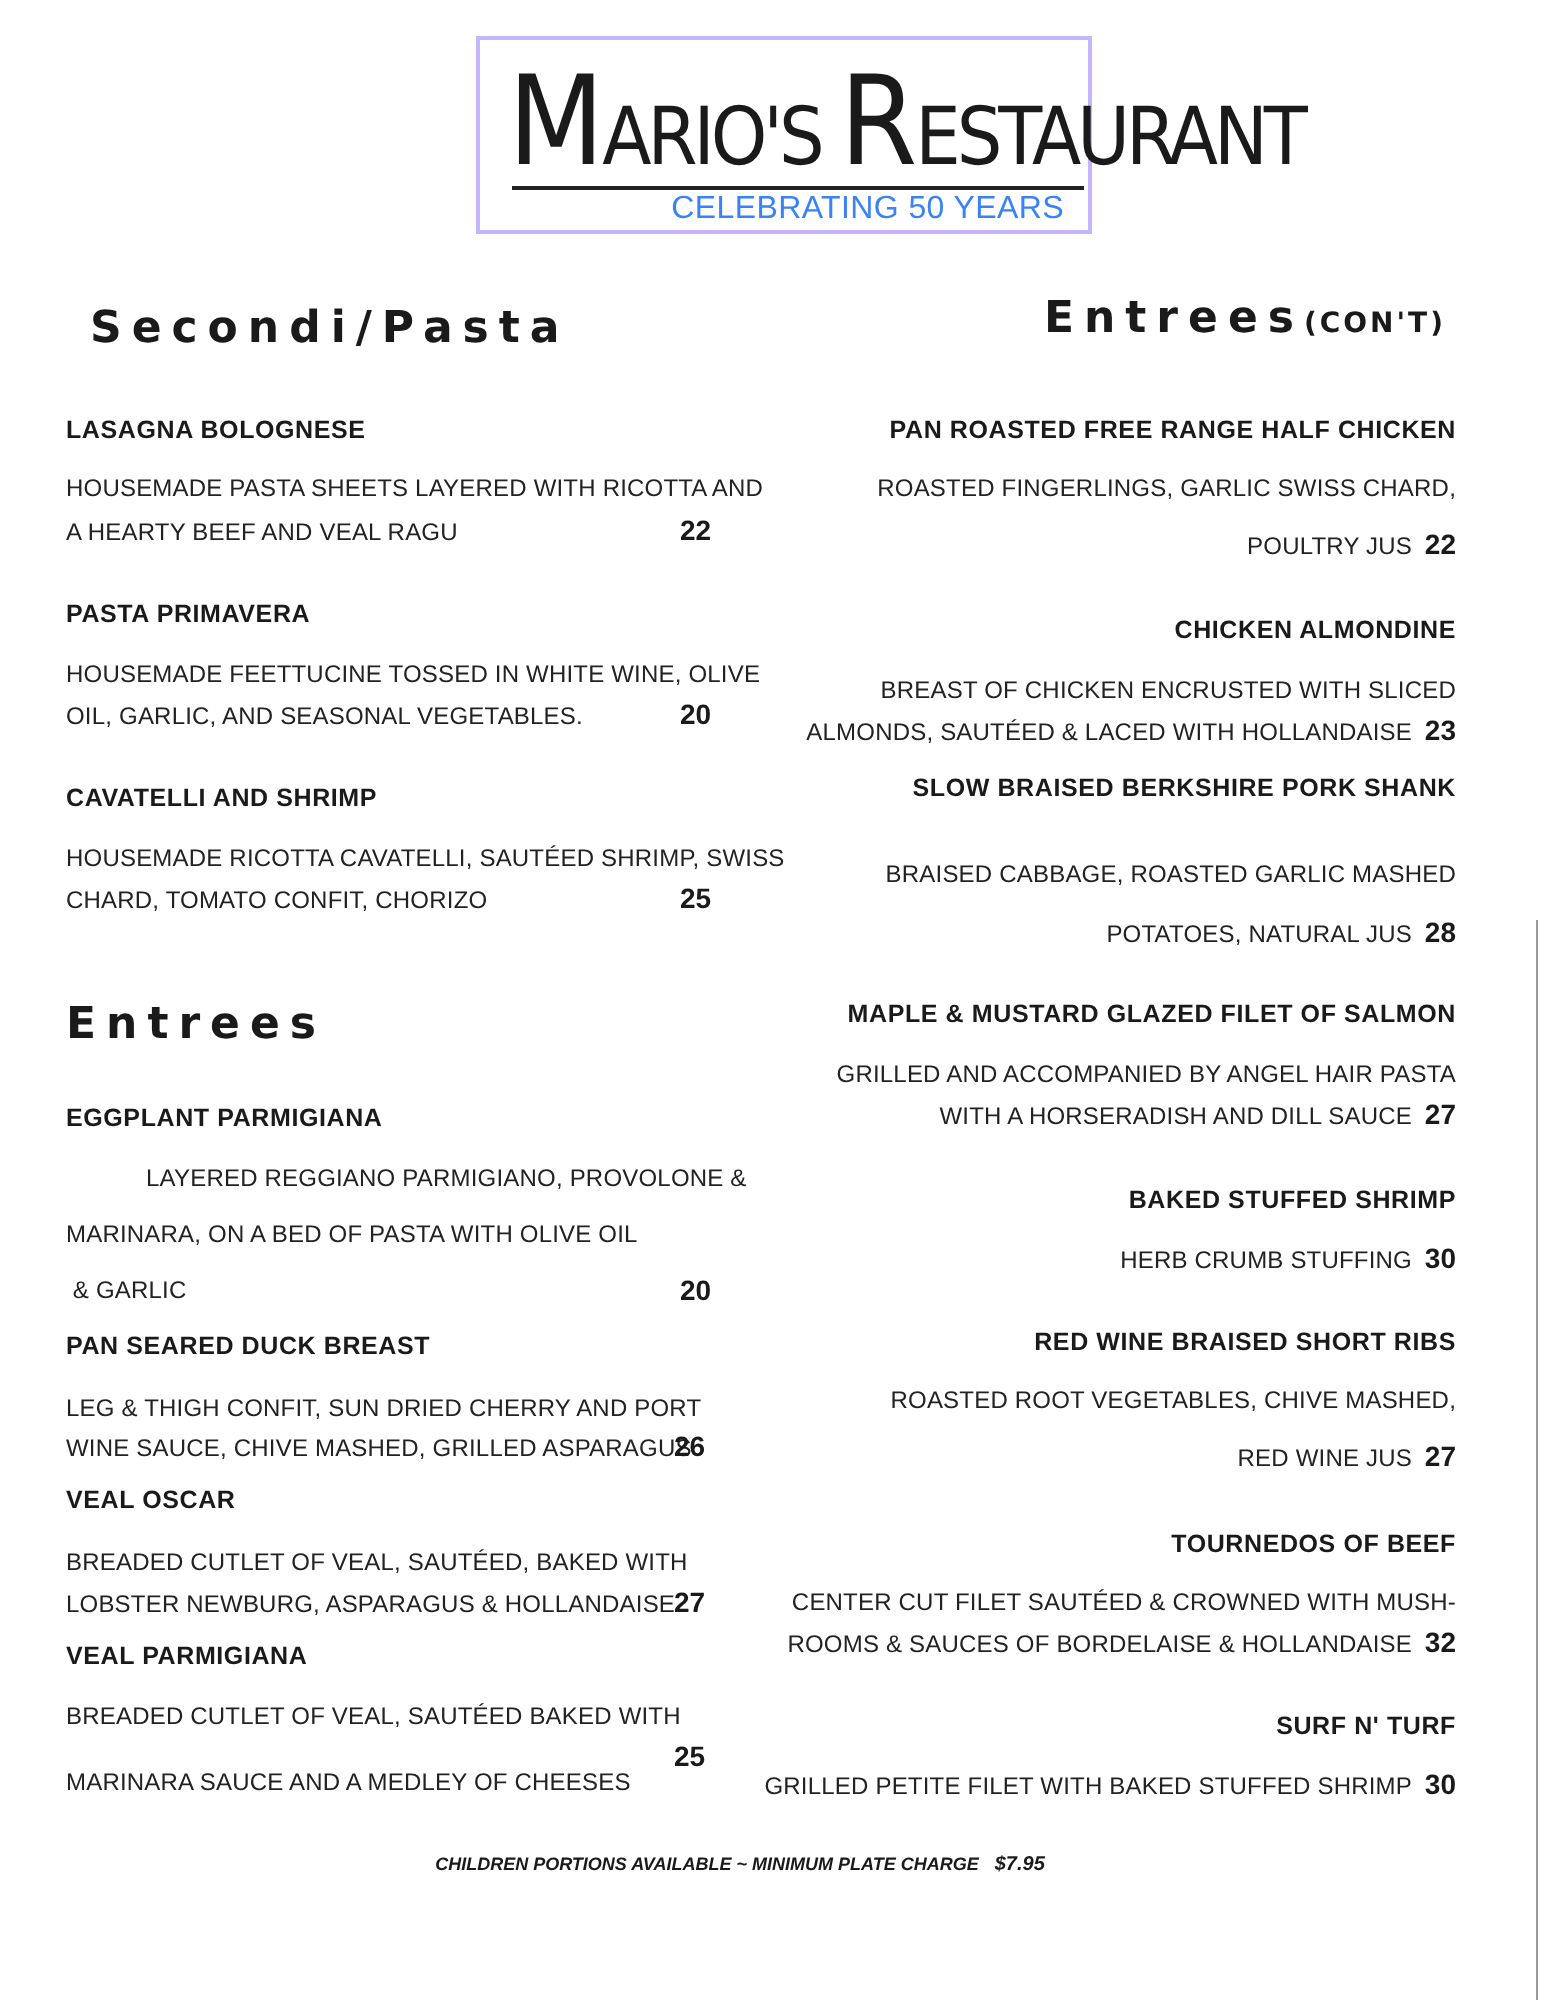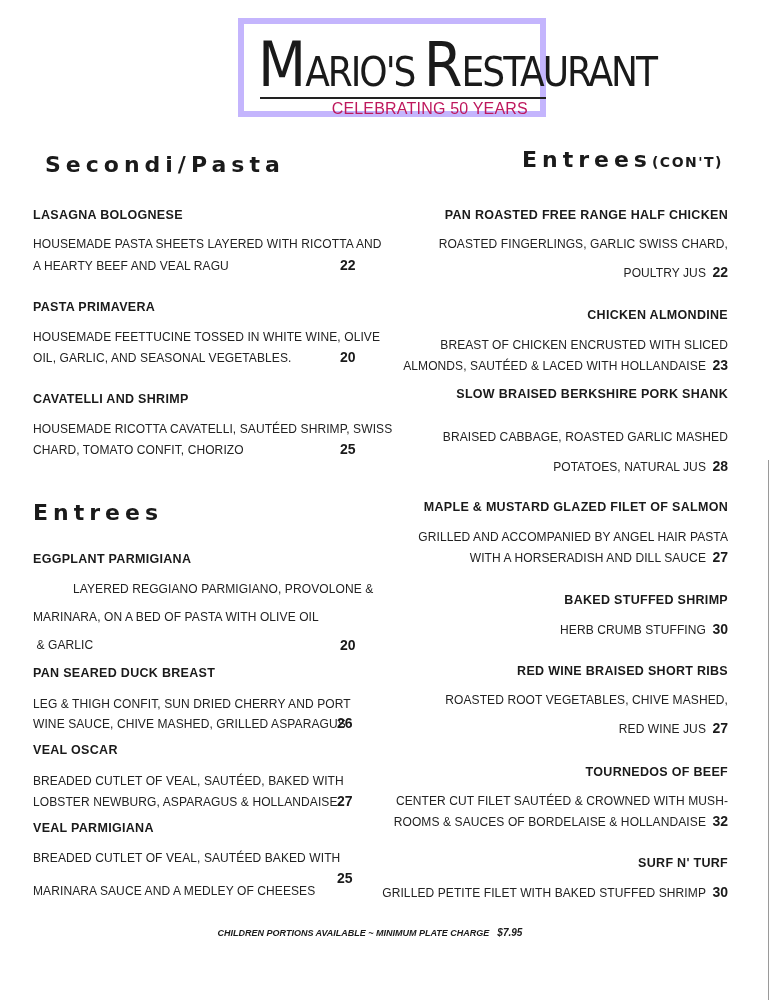--- a/index.html
+++ b/index.html
@@ -1,28 +1,28 @@
 <!DOCTYPE html>
 <html><head>
 <meta charset="utf-8">
 <style>
   html, body { margin:0; padding:0; background:#ffffff; }
   body { width:773px; height:1000px; position:relative; overflow:hidden; color:#1a1a1a;
          font-family:"DejaVu Sans", sans-serif; }
   .logo-box { position:absolute; left:238px; top:18px; width:308px; height:99px;
-              border:6px solid #c4b5fd; box-sizing:border-box; }
+              border:2px solid #c4b5fd; box-sizing:border-box; }
   .logo-title { position:absolute; left:14px; top:10px; width:282px; height:62px;
                 font-family:"DejaVu Sans Condensed","DejaVu Sans", sans-serif;
                 font-size:52px; line-height:62px; font-weight:400; letter-spacing:-1px;
                 white-space:nowrap; color:#1a1a1a; }
   .logo-title .big { font-size:62px; }
   .logo-title .sm { font-size:40px; letter-spacing:-2px; }
   .logo-rule { position:absolute; left:16px; top:73px; width:286px; height:2px; background:#222; }
   .logo-sub { position:absolute; right:12px; top:76px; font-family:"Liberation Sans", sans-serif;
-              font-size:16px; letter-spacing:0.2px; white-space:nowrap; color:#be185d; }
+              font-size:16px; letter-spacing:0.2px; white-space:nowrap; color:#3b82f6; }
 
   .sec-title { position:absolute; font-family:"DejaVu Sans", sans-serif; font-weight:700;
                font-size:22px; letter-spacing:5px; white-space:nowrap; }
   .sec-title .cont { font-size:14px; letter-spacing:1.5px; }
 
   .item-name { position:absolute; font-family:"Liberation Sans", sans-serif; font-weight:700;
                font-size:12.5px; letter-spacing:0.3px; white-space:nowrap; text-transform:uppercase; font-variant:small-caps; }
   .desc { position:absolute; font-family:"Liberation Sans", sans-serif; font-size:12px;
           letter-spacing:0.1px; white-space:nowrap; text-transform:uppercase; color:#222; }
   .price { position:absolute; font-family:"Liberation Sans", sans-serif; font-weight:700;

